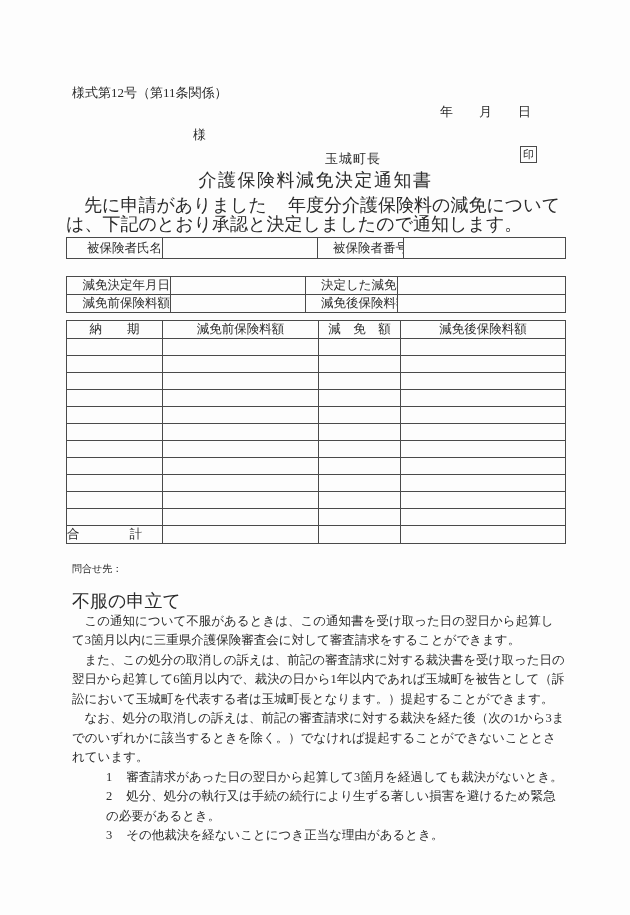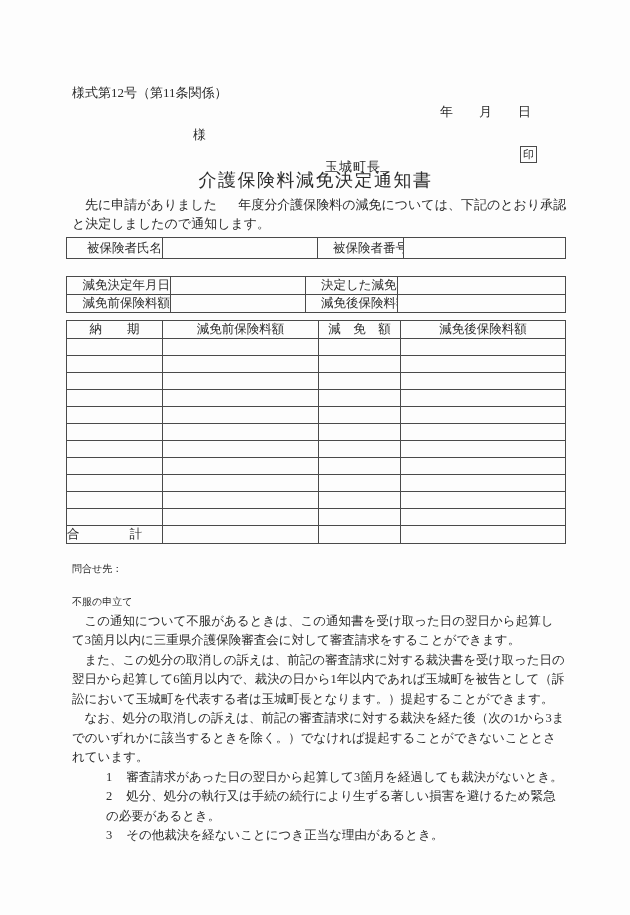--- a/index.html
+++ b/index.html
@@ -22,46 +22,46 @@
   .form-number { margin-left: 6px; }
   .date-line {
     width: 499px;
     text-align: right;
     padding-right: 34px;
     margin-top: 1px;
   }
   .addressee { margin-left: 127px; margin-top: 5px; }
 
   .issuer-row { position: relative; width: 499px; height: 19px; margin-top: 2px; }
-  .issuer { position: absolute; left: 259px; top: 12px; letter-spacing: 1px; }
+  .issuer { position: absolute; left: 259px; top: 4px; letter-spacing: 1px; }
   .seal-box {
     position: absolute;
     right: 28px; top: 0;
     width: 17px; height: 17px;
     border: 1px solid #4a4a4a;
     text-align: center;
     line-height: 15px;
     font-size: 11px;
   }
 
   .doc-title {
     width: 499px;
     text-align: center;
     letter-spacing: 1.5px;
     margin-top: 3px;
     font-weight: normal;
     font-size: 18px;
   }
 
   .intro {
-    margin: 4px 0 0 6px;
+    margin: 4px 0 0 0;
     width: 500px;
     line-height: 18.5px;
     text-indent: 1em;
-    font-size: 13px;
+    font-size: 18px;
   }
   .year-gap { display: inline-block; width: 21px; }
 
   table {
     border-collapse: collapse;
     table-layout: fixed;
     width: 499px;
   }
   td, th {
     border: 1px solid #4a4a4a;
@@ -80,21 +80,21 @@
 
   .t3 { margin-top: 7px; }
   .t3 th { height: 18px; text-align: center; }
   .t3 td { height: 17px; }
   .total-label { padding-left: 0; text-align: left; }
   .t3 .total-row td { height: 18px; }
 
   .contact { margin: 18px 0 0 6px; font-size: 10px; }
 
   .appeal { margin: 16px 0 0 6px; width: 494px; line-height: 19.5px; font-size: 12.5px; }
-  .appeal-heading { font-weight: normal; font-size: 10px; }
+  .appeal-heading { font-weight: normal; font-size: 18px; }
   .appeal-para { text-indent: 1em; }
   .appeal-item { padding-left: 34px; }
   .item-num { margin-right: 14px; }
 </style>
 </head>
 <body>
 
 <div class="page">
 
   <div class="form-number">様式第12号（第11条関係）</div>

